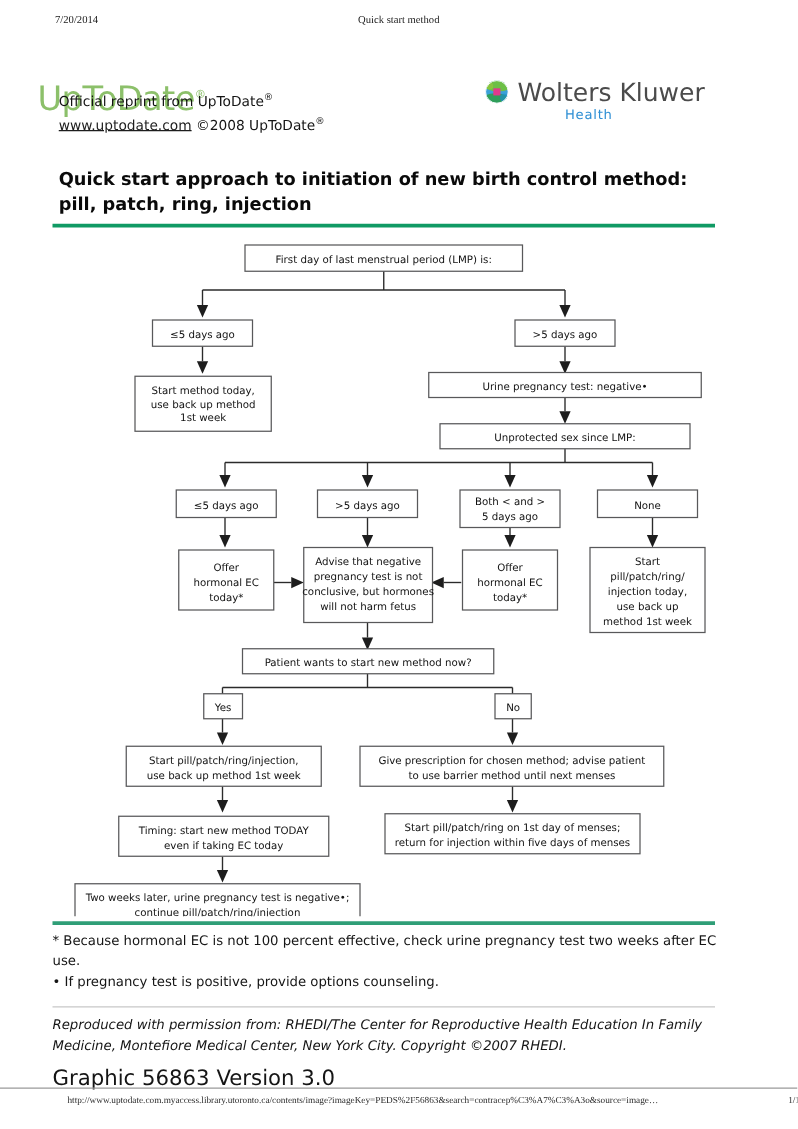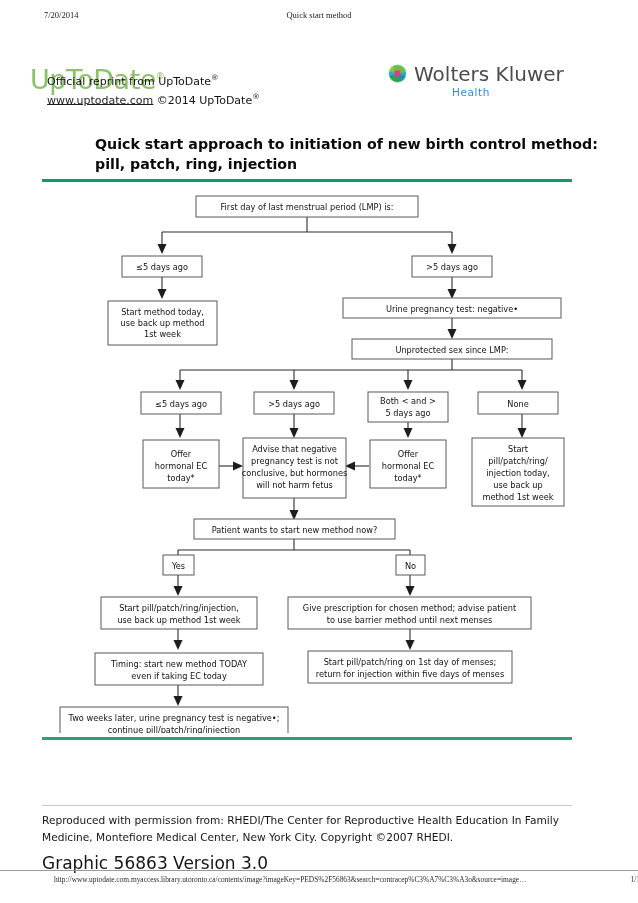--- a/index.html
+++ b/index.html
@@ -119,21 +119,20 @@
   
   .graphic-title {
     position: absolute;
     left: 47px;
     top: 134px;
     width: 530px;
     font-size: 14.2px;
     font-weight: bold;
     line-height: 20px;
     color: #0a0a0a;
-    margin-left: 48px;
   }
   .green-rule {
     position: absolute;
     left: 42px;
     top: 179px;
     width: 530px;
     height: 3px;
     background: #109a64;
   }
 
@@ -189,20 +188,21 @@
     width: 530px;
     height: 1px;
     background: #c8c8c8;
   }
   .credit {
     position: absolute;
     left: 42px;
     top: 812px;
     width: 520px;
     font-size: 10.6px;
+    font-style: italic;
     line-height: 17px;
     color: #151515;
   }
   .graphic-id {
     position: absolute;
     left: 42px;
     top: 853px;
     font-size: 17px;
     color: #151515;
   }
@@ -249,21 +249,21 @@
     <span class="date">7/20/2014</span>
     <span class="doctitle">Quick start method</span>
   </div>
 
   <div class="brand-utd"><span>UpToDate</span><sup>®</sup></div>
 
   <div class="reprint">
     <span>Official reprint from UpToDate</span><sup>®</sup>
     <span class="line2">
       <a href="#">www.uptodate.com</a>
-      <span>©2014 UpToDate</span><sup>®</sup>
+      <span>©2008 UpToDate</span><sup>®</sup>
     </span>
   </div>
 
   <div class="brand-wk">
     <svg class="wk-globe" viewBox="0 0 40 40">
       <defs>
         <clipPath id="gclip">
             <circle cx="20" cy="20" r="19"></circle>
           </clipPath>
       </defs>
@@ -481,20 +481,24 @@
       <g>
         <rect class="node" x="60" y="519" width="228" height="32"></rect>
         <text x="174" y="533" text-anchor="middle">Two weeks later, urine pregnancy test is negative•;</text>
         <text x="174" y="545" text-anchor="middle">continue pill/patch/ring/injection</text>
       </g>
 
     </svg>
   </div>
 
   <div class="green-rule2"></div>
+  <div class="notes">
+    <div class="n1">* Because hormonal EC is not 100 percent effective, check urine pregnancy test two weeks after EC use.</div>
+    <div class="n2">• If pregnancy test is positive, provide options counseling.</div>
+  </div>
   <div class="thin-rule"></div>
   <div class="credit">Reproduced with permission from: RHEDI/The Center for Reproductive Health Education In Family Medicine, Montefiore Medical Center, New York City. Copyright ©2007 RHEDI.</div>
   <div class="graphic-id">Graphic 56863 Version 3.0</div>
 
   <div class="footer-rule"></div>
   <div class="footer">
     <span class="url">http://www.uptodate.com.myaccess.library.utoronto.ca/contents/image?imageKey=PEDS%2F56863&amp;search=contracep%C3%A7%C3%A3o&amp;source=image…</span>
     <span class="pageno">1/1</span>
   </div>
 

